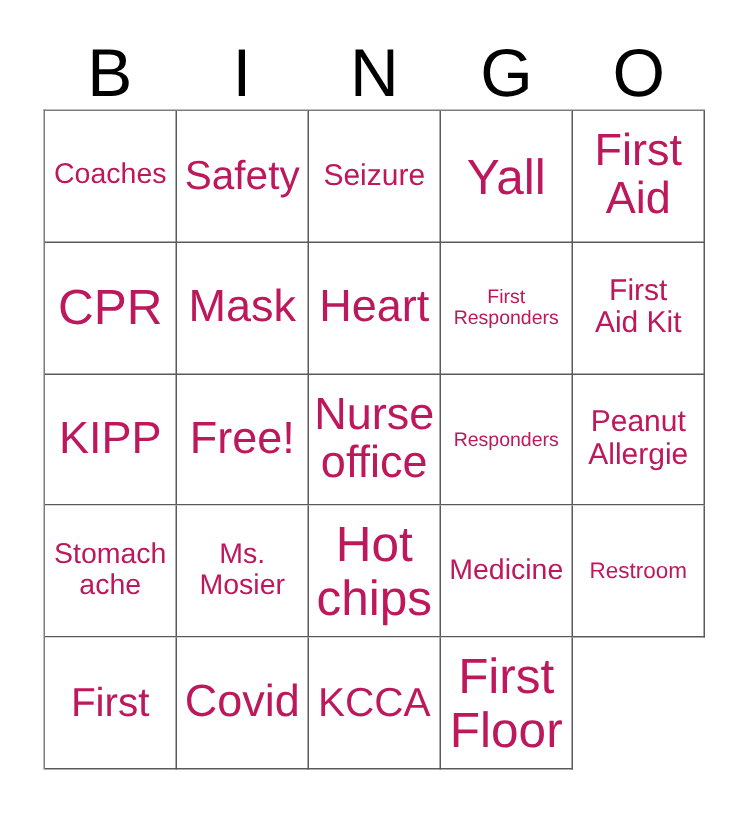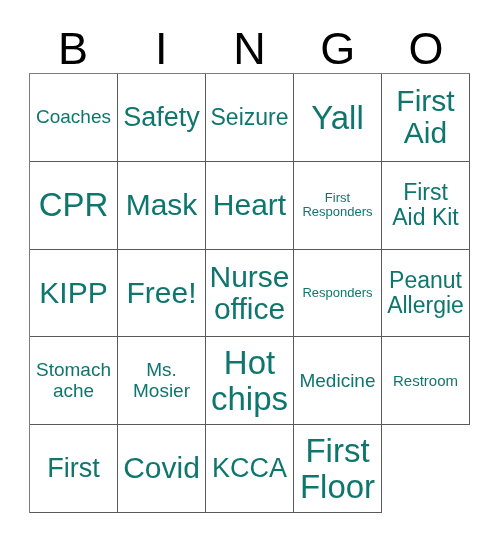--- a/index.html
+++ b/index.html
@@ -72,30 +72,30 @@
     text-align: center;
     padding: 1px 2px;
     overflow: hidden;
     background: #ffffff;
   }
   .cell-text {
     display: block;
     width: 100%;
     line-height: 1.08;
     font-weight: 400;
-    color: #0f766e;
+    color: #be185d;
     white-space: pre-line;
     word-break: break-word;
   }
 
   
   .sz-xxl .cell-text { font-size: 33px; }
   .sz-xl  .cell-text { font-size: 30px; }
   .sz-lg  .cell-text { font-size: 27px; }
-  .sz-md  .cell-text { font-size: 23px; text-align: center; }
+  .sz-md  .cell-text { font-size: 20px; text-align: center; }
   .sz-sm  .cell-text { font-size: 19px; }
   .sz-xs  .cell-text { font-size: 15px; }
   .sz-xxs .cell-text { font-size: 13px; }
 </style>
 </head>
 <body>
 
 <div id="card-root">
 
   <div id="bingo-header">

